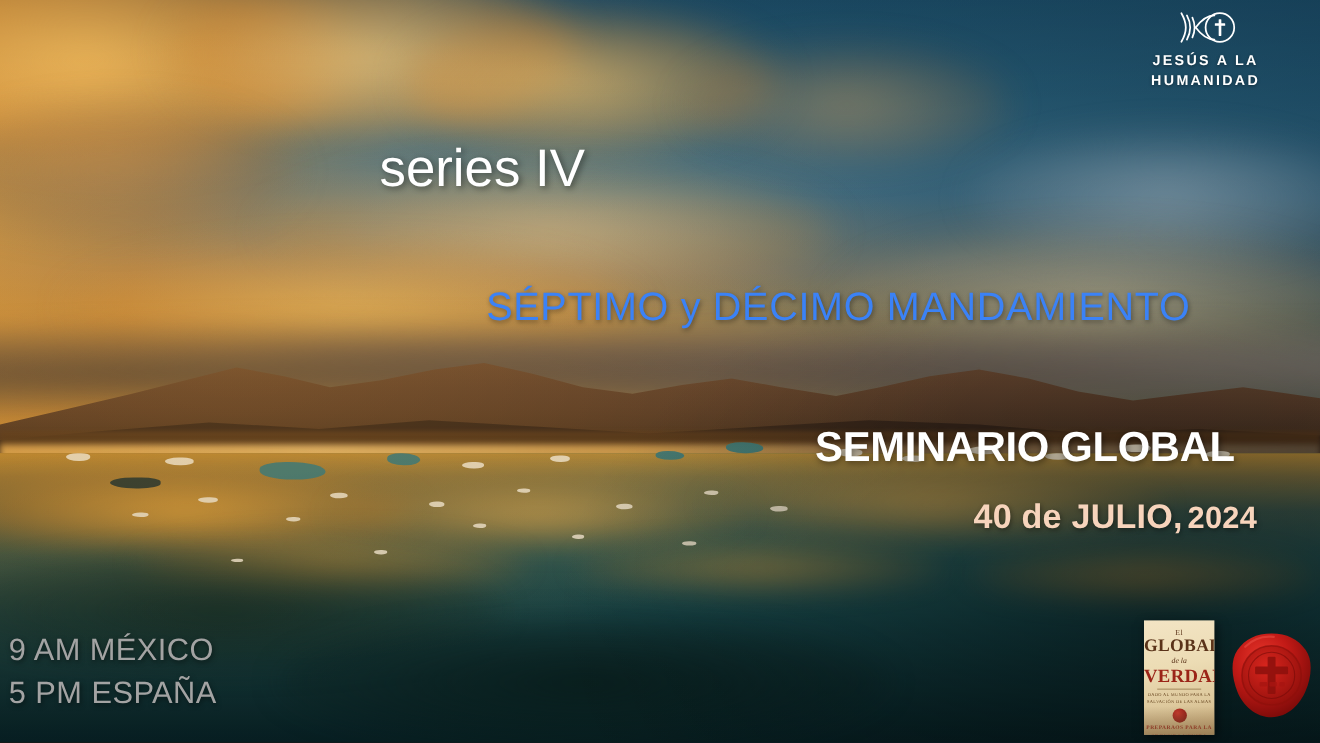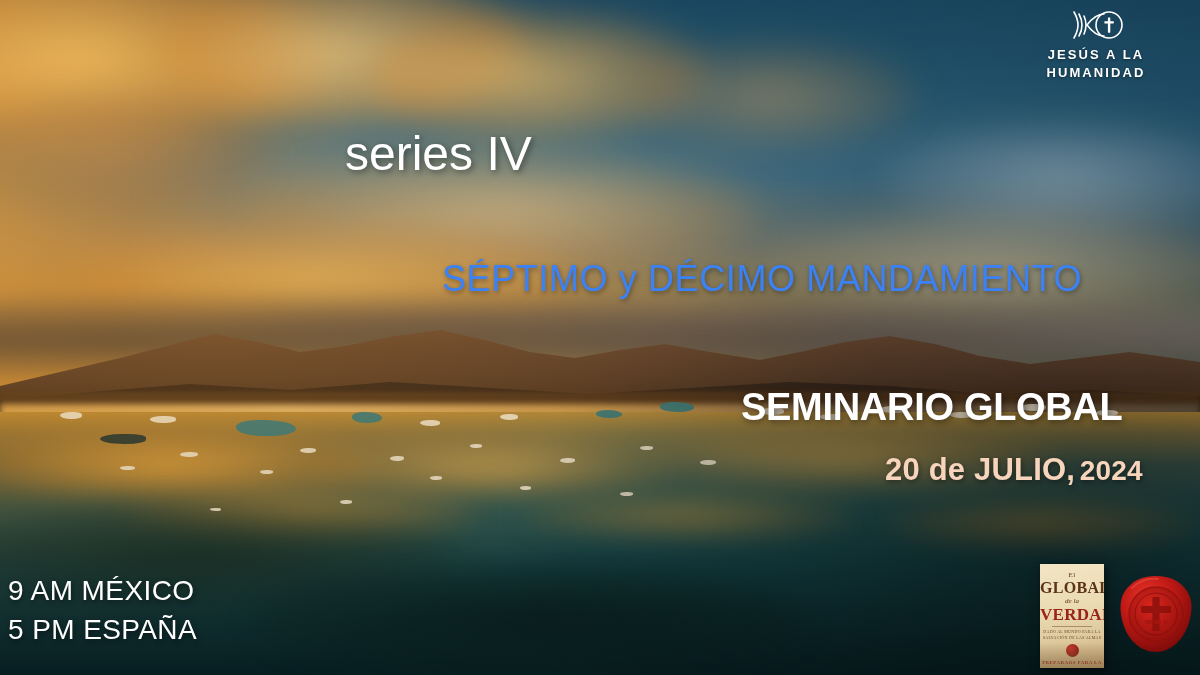--- a/index.html
+++ b/index.html
@@ -238,21 +238,21 @@
     white-space: nowrap;
     font-weight: 700;
   }
   .date .big   { font-size: 31px; letter-spacing: 0.2px; }
   .date .small { font-size: 28px; letter-spacing: 0.2px; }
 
   .times {
     position: absolute;
     left: 8px;
     top: 572px;
-    color: #ffffff;
+    color: #a3a3a3;
     font-size: 28px;
     font-weight: 300;
     line-height: 1.38;
     letter-spacing: 0.4px;
     text-shadow: 1px 2px 5px rgba(0,0,0,0.50);
     white-space: nowrap;
   }
 
   
   .brand {
@@ -444,21 +444,21 @@
     </div>
 
 
     <div class="title-series">series IV</div>
 
     <div class="subtitle-cmd">SÉPTIMO y DÉCIMO MANDAMIENTO</div>
 
     <div class="seminar">SEMINARIO GLOBAL</div>
 
     <div class="date">
-      <span class="big">20 de JULIO,</span>
+      <span class="big">40 de JULIO,</span>
       <span class="small">2024</span>
     </div>
 
     <div class="times">
       <div>9 AM MÉXICO</div>
       <div>5 PM ESPAÑA</div>
     </div>
 
 
     <div class="book">

